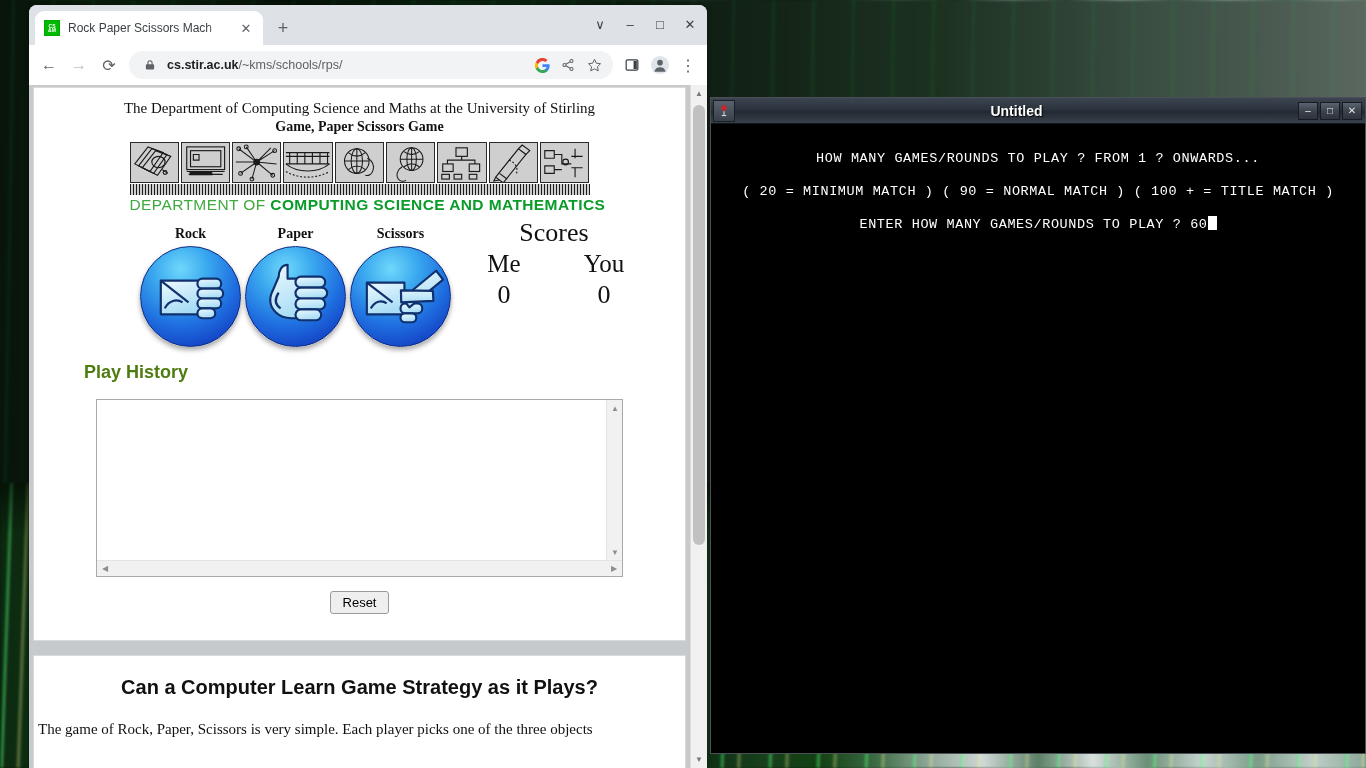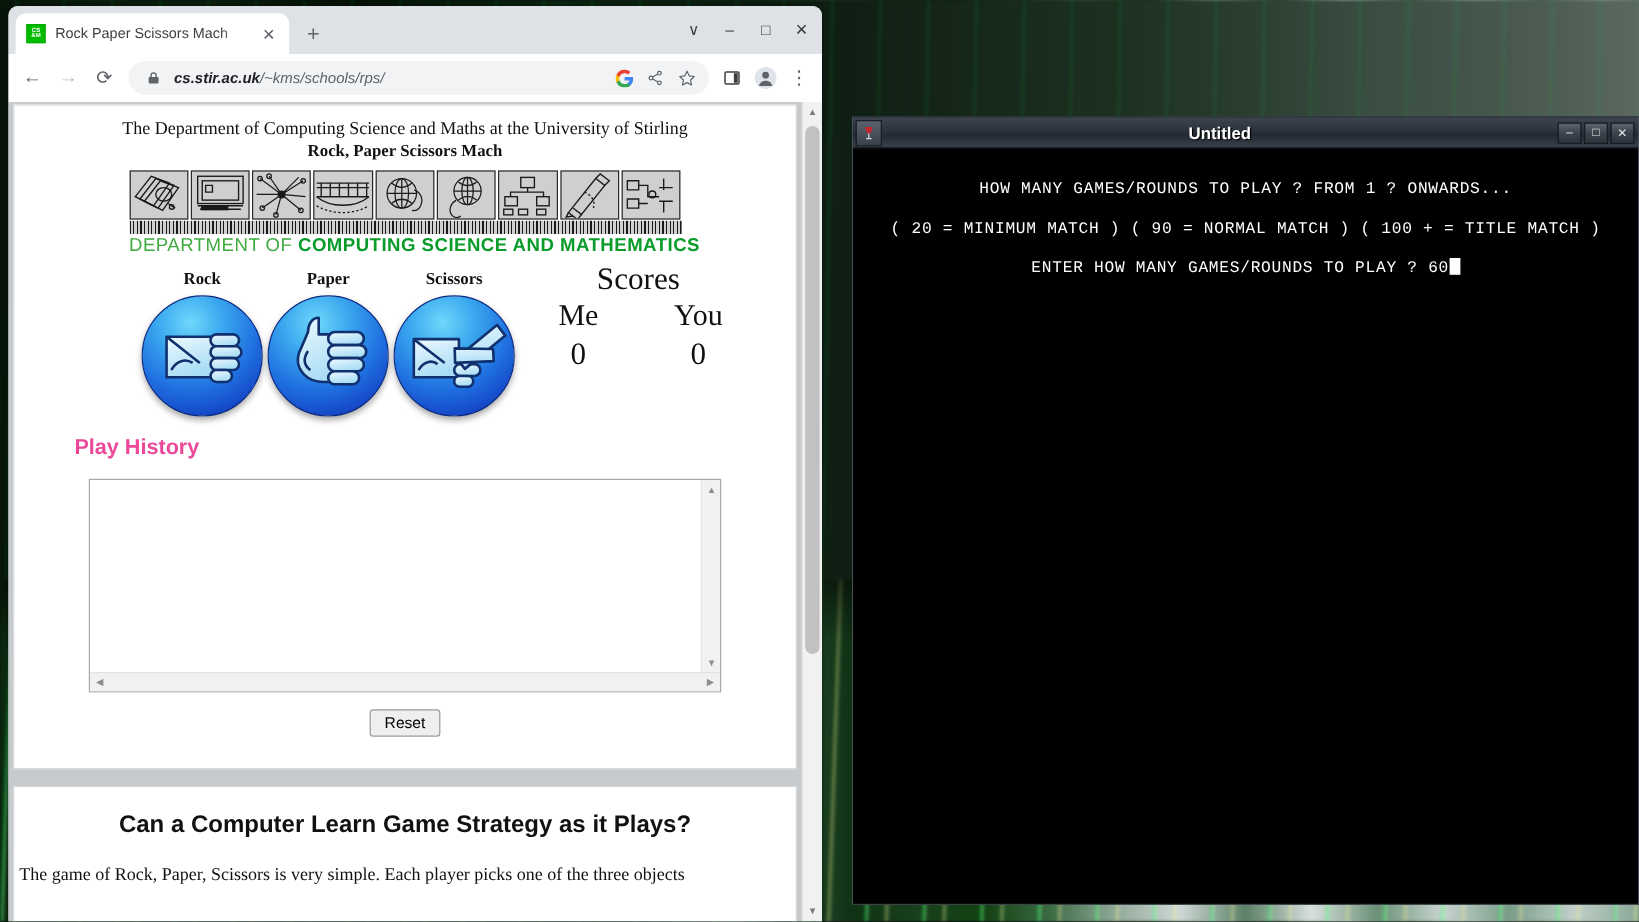--- a/index.html
+++ b/index.html
@@ -71,21 +71,21 @@
         rgba(0,0,0,0) 40px),
       linear-gradient(90deg,
         #08140a 0%, #0a1e0c 10%, #061208 22%, #0b2410 34%,
         #0a1c0e 44%, #101f14 52%, #16281a 60%,
         #1c3020 68%, #2a3e30 76%, #3a4e42 84%, #48584e 92%, #5a6860 100%);
     filter: blur(1.5px);
   }
 
   
   #browser {
-    position: absolute; left: 7px; top: 5px;
+    position: absolute; left: 29px; top: 5px;
     width: 678px; height: 763px;
     background: #dee1e6;
     display: flex; flex-direction: column;
     border-radius: 8px 8px 0 0;
     box-shadow: 0 0 4px rgba(0,0,0,0.4);
     overflow: hidden;
   }
   
   #tabstrip {
     height: 40px; background: #dee1e6;
@@ -143,21 +143,20 @@
     width: 28px; height: 28px; border-radius: 50%;
     display: flex; align-items: center; justify-content: center;
     color: #5f6368; font-size: 16px;
   }
   .navbtn.disabled { color: #bdc1c6; }
   #omnibox {
     flex: 1; height: 28px; background: #f1f3f4;
     border-radius: 14px; display: flex; align-items: center;
     padding: 0 10px 0 12px; gap: 8px; margin: 0 4px;
     overflow: hidden;
-    font-style: italic;
   }
   #url-text {
     flex: 1; font-size: 12.5px; color: #5f6368;
     white-space: nowrap; overflow: hidden;
   }
   #url-text b { color: #202124; font-weight: 600; }
   .omni-icon { width: 18px; height: 18px; display:flex; align-items:center; justify-content:center; flex:0 0 18px;}
   .tbicon { width: 26px; height: 26px; display:flex;align-items:center;justify-content:center; color:#5f6368;}
 
   
@@ -246,21 +245,21 @@
     text-align: center; font-family: "Liberation Serif", serif; color: #111;
   }
   #scores .scores-title { font-size: 26px; }
   #scores .srow { display: flex; margin-top: 2px; }
   #scores .scol { flex: 1; }
   #scores .sname { font-size: 25px; }
   #scores .sval { font-size: 26px; margin-top: 2px; }
 
   #play-history {
     font-family: "Liberation Sans", sans-serif; font-weight: bold;
-    font-size: 18px; color: #ec4899; margin: 6px 0 16px 50px;
+    font-size: 18px; color: #4d7c0f; margin: 6px 0 16px 50px;
   }
 
   
   #ta-wrap {
     width: 527px; height: 178px; margin: 16px auto 0;
     border: 1px solid #a9a9a9; background: #fff;
     display: flex; flex-direction: column;
   }
   #ta-top { flex: 1; display: flex; }
   #ta-body { flex: 1; background: #fff; }
@@ -415,21 +414,21 @@
     </span>
     <span class="tbicon">⋮</span>
   </div>
 
   <div id="viewport">
     <div id="page">
 
       <div class="card" id="card1">
 
         <div class="uni-title">The Department of Computing Science and Maths at the University of Stirling</div>
-        <div class="game-title">Rock, Paper Scissors Mach</div>
+        <div class="game-title">Game, Paper Scissors Game</div>
 
         <div id="banner">
           <div id="tiles">
             <div class="tile">
               <svg viewBox="0 0 50 41">
                   <g fill="none" stroke="#1a1a1a" stroke-width="1.2">
                 <path d="M4 22 18 4l16 6-14 20z"></path>
                     <path d="M8 24 22 6l16 6-14 20z"></path>
                     <path d="M12 26 26 8l16 6-14 20z"></path>
                 <ellipse cx="29" cy="20" rx="7" ry="6"></ellipse>

